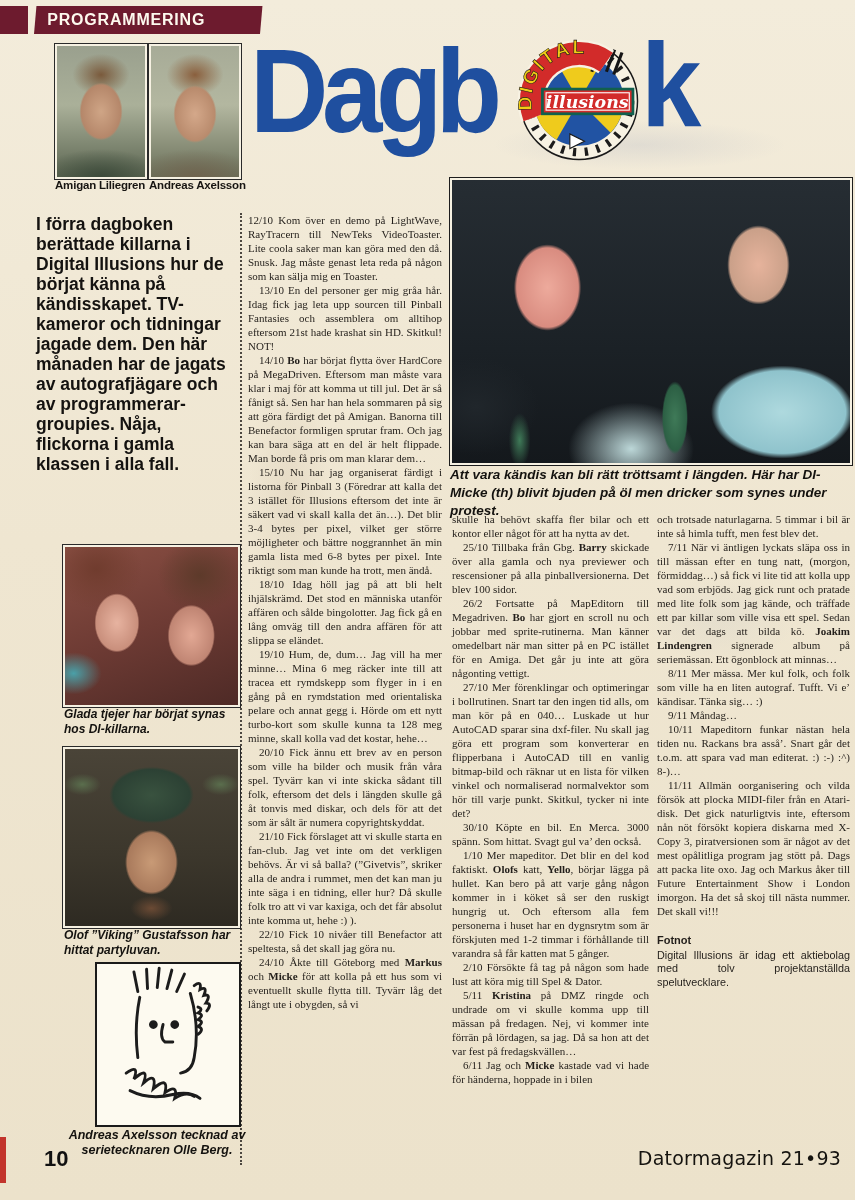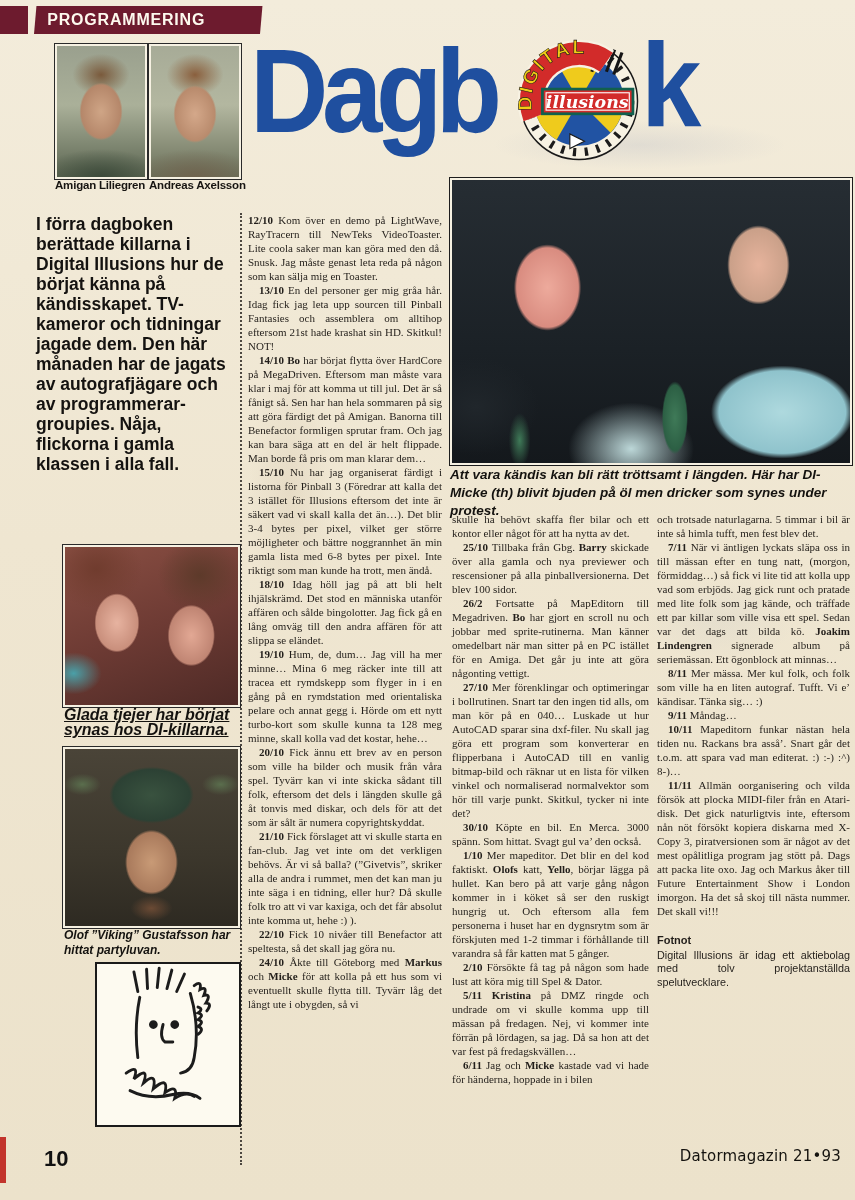--- a/index.html
+++ b/index.html
@@ -50,21 +50,21 @@
       linear-gradient(160deg,#8a4f43 0%,#6e3b34 50%,#4e2a26 100%);}
   .viking-photo{position:absolute;left:63px;top:747px;width:173px;height:177px;
       border:2px solid #f6f1e2;outline:1px solid #2a2a2a;background:
       radial-gradient(44px 54px at 50% 64%,#c89a76 0%,#a97a5c 55%,rgba(0,0,0,0) 60%),
       radial-gradient(30px 18px at 50% 90%,#6b4a34 0%,rgba(0,0,0,0) 70%),
       radial-gradient(66px 44px at 50% 26%,#39523f 0%,#2c4134 58%,rgba(0,0,0,0) 64%),
       radial-gradient(26px 15px at 10% 20%,#5a6e4d 0%,rgba(0,0,0,0) 72%),
       radial-gradient(26px 15px at 90% 20%,#5a6e4d 0%,rgba(0,0,0,0) 72%),
       linear-gradient(180deg,#4a4438 0%,#3c372c 60%,#2e2a22 100%);}
   .caption{font-weight:700;font-style:italic;color:#14120f;}
-  .caption-girls{position:absolute;left:64px;top:707px;width:180px;font-size:16px;line-height:15px;text-decoration:underline;}
+  .caption-girls{position:absolute;left:64px;top:707px;width:180px;font-size:12px;line-height:15px;}
   .caption-viking{position:absolute;left:64px;top:928px;width:182px;font-size:12px;line-height:15px;}
   .cartoon-box{position:absolute;left:95px;top:962px;width:142px;height:161px;
       background:#fdfaf0;border:2px solid #1a1a1a;}
   .caption-cartoon{position:absolute;left:52px;top:1128px;width:210px;font-size:12.5px;line-height:15px;text-align:center;}
   .page-number{position:absolute;left:44px;top:1146px;font-size:22px;font-weight:700;color:#111;}
   
   .main-photo{position:absolute;left:450px;top:178px;width:398px;height:283px;
       border:2px solid #f6f1e2;outline:1px solid #1d1d1d;background:
       radial-gradient(56px 72px at 24% 38%,#edaa9c 0%,#d98c80 55%,rgba(0,0,0,0) 60%),
       radial-gradient(52px 66px at 77% 30%,#e6b39c 0%,#caa089 55%,rgba(0,0,0,0) 60%),
@@ -76,28 +76,28 @@
       linear-gradient(180deg,#262d33 0%,#1b2126 60%,#14181c 100%);}
   .caption-main{position:absolute;left:450px;top:466px;width:402px;font-size:13.5px;line-height:18px;}
   
   .col{position:absolute;font-family:"Liberation Serif",serif;font-size:11px;line-height:14px;
       text-align:justify;color:#221e1a;}
   .col1{left:248px;top:213px;width:194px;height:945px;}
   .col2{left:452px;top:512px;width:197px;height:660px;}
   .col3{left:657px;top:512px;width:193px;height:672px;}
   .entry{margin:0;text-indent:11px;}
   .entry.flush{text-indent:0;}
-  .entry b.date{font-weight:700;}
+  .entry b.date{font-weight:400;}
   .fotnot{margin-top:14px;font-family:"Liberation Sans",sans-serif;font-size:10.8px;line-height:13.5px;}
   .fotnot .fotnot-head{font-weight:700;margin:16px 0 1px 0;font-size:11px;}
   .fotnot p{margin:0;text-indent:10px;}
   .fotnot p:first-of-type{text-indent:0;}
   
   .footer-mag{position:absolute;right:14px;top:1147px;font-family:"DejaVu Sans",sans-serif;
-      font-size:15px;color:#15130f;letter-spacing:.2px;}
+      font-size:19px;color:#15130f;letter-spacing:.2px;}
   
   .ghost{position:absolute;pointer-events:none;}
   .ghost.g1{left:430px;top:110px;width:420px;height:70px;
       background:radial-gradient(50% 50% at 50% 50%,rgba(96,116,168,.12),rgba(0,0,0,0) 70%);}
   .ghost.g2{left:230px;top:300px;width:120px;height:380px;
       background:radial-gradient(50% 50% at 50% 50%,rgba(150,120,90,.10),rgba(0,0,0,0) 70%);}
   .ghost.g3{left:610px;top:560px;width:220px;height:120px;
       background:radial-gradient(50% 50% at 50% 50%,rgba(120,140,170,.08),rgba(0,0,0,0) 70%);}
 </style>
 </head>
@@ -175,20 +175,21 @@
         <path d="M96,30 q10,34 4,66 q-2,14 -14,16"></path>
         <circle cx="58" cy="62" r="3" fill="#1c1c1c"></circle>
         <circle cx="80" cy="62" r="3" fill="#1c1c1c"></circle>
         <path d="M68,62 q-4,14 2,18 l8,0"></path>
         <path d="M104,44 q6,2 0,6 q7,2 0,7 q7,2 0,7 q7,3 0,8"></path>
         <path d="M30,112 q14,-10 8,6 q16,-14 10,4 q14,-12 10,6 q16,-14 12,4 q14,-10 10,6 q12,-8 20,-2"></path>
         <path d="M34,130 q20,10 44,4 q18,-4 28,4"></path>
       </g>
     </svg>
   </div>
+  <div class="caption caption-cartoon">Andreas Axelsson tecknad av serietecknaren Olle Berg.</div>
 
   <div class="main-photo"></div>
   <div class="caption caption-main">Att vara kändis kan bli rätt tröttsamt i längden. Här har DI-Micke (th) blivit bjuden på öl men dricker som synes under protest.</div>
 
   <div class="col col1">
       <p class="entry flush"><b class="date">12/10 </b>Kom över en demo på LightWave, RayTracern till NewTeks VideoToaster. Lite coola saker man kan göra med den då. Snusk. Jag måste genast leta reda på någon som kan sälja mig en Toaster.</p>
       <p class="entry"><b class="date">13/10 </b>En del personer ger mig gråa hår. Idag fick jag leta upp sourcen till Pinball Fantasies och assemblera om alltihop eftersom 21st hade krashat sin HD. Skitkul! NOT!</p>
       <p class="entry"><b class="date">14/10 </b><b>Bo</b> har börjat flytta över HardCore på MegaDriven. Eftersom man måste vara klar i maj för att komma ut till jul. Det är så fånigt så. Sen har han hela sommaren på sig att göra färdigt det på Amigan. Banorna till Benefactor formligen sprutar fram. Och jag kan bara säga att en del är helt flippade. Man borde få pris om man klarar dem…</p>
       <p class="entry"><b class="date">15/10 </b>Nu har jag organiserat färdigt i listorna för Pinball 3 (Föredrar att kalla det 3 istället för Illusions eftersom det inte är säkert vad vi skall kalla det än…). Det blir 3-4 bytes per pixel, vilket ger större möjligheter och bättre noggrannhet än min gamla lista med 6-8 bytes per pixel. Inte riktigt som man kunde ha trott, men ändå.</p>
       <p class="entry"><b class="date">18/10 </b>Idag höll jag på att bli helt ihjälskrämd. Det stod en människa utanför affären och sålde bingolotter. Jag fick gå en lång omväg till den andra affären för att slippa se eländet.</p>

